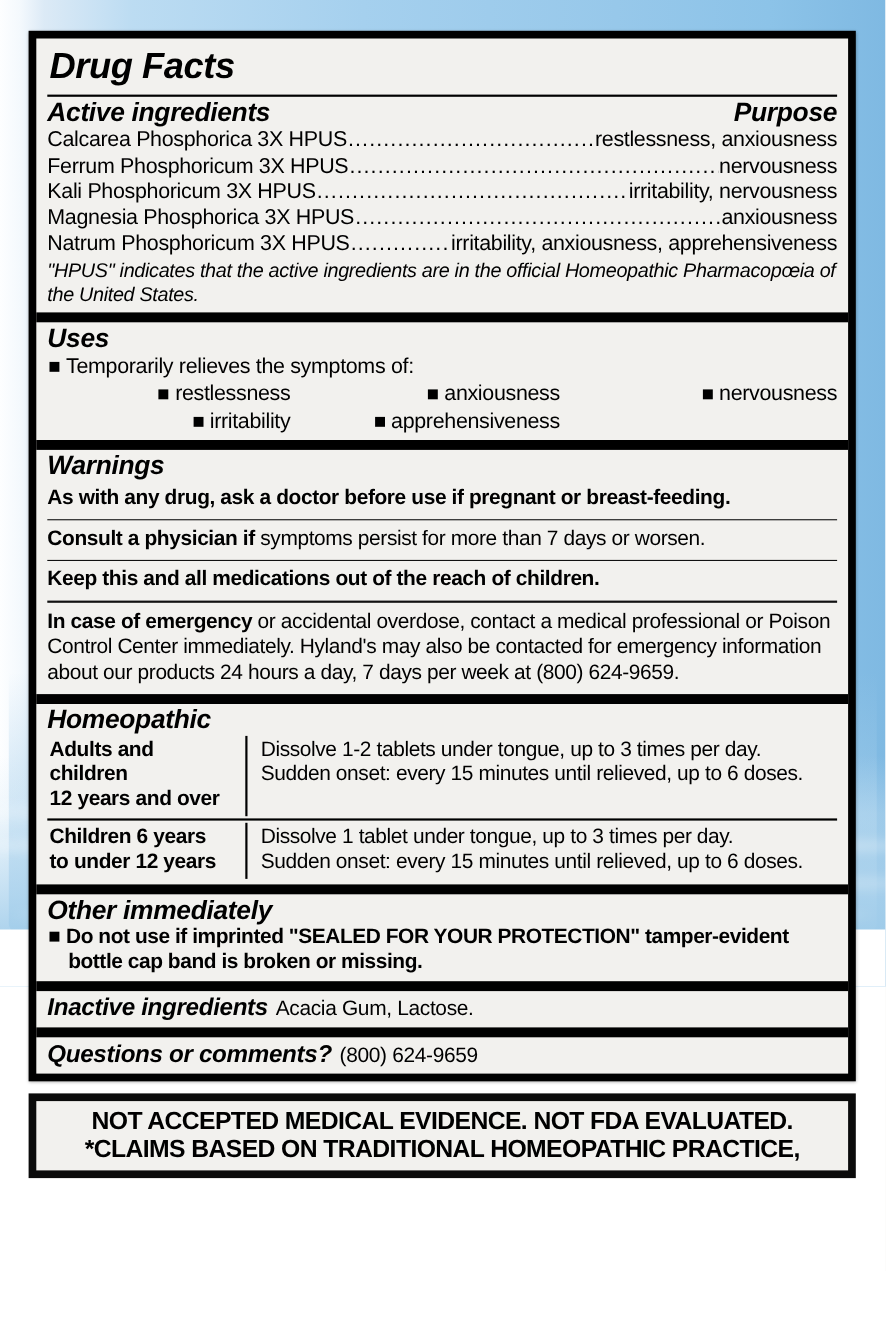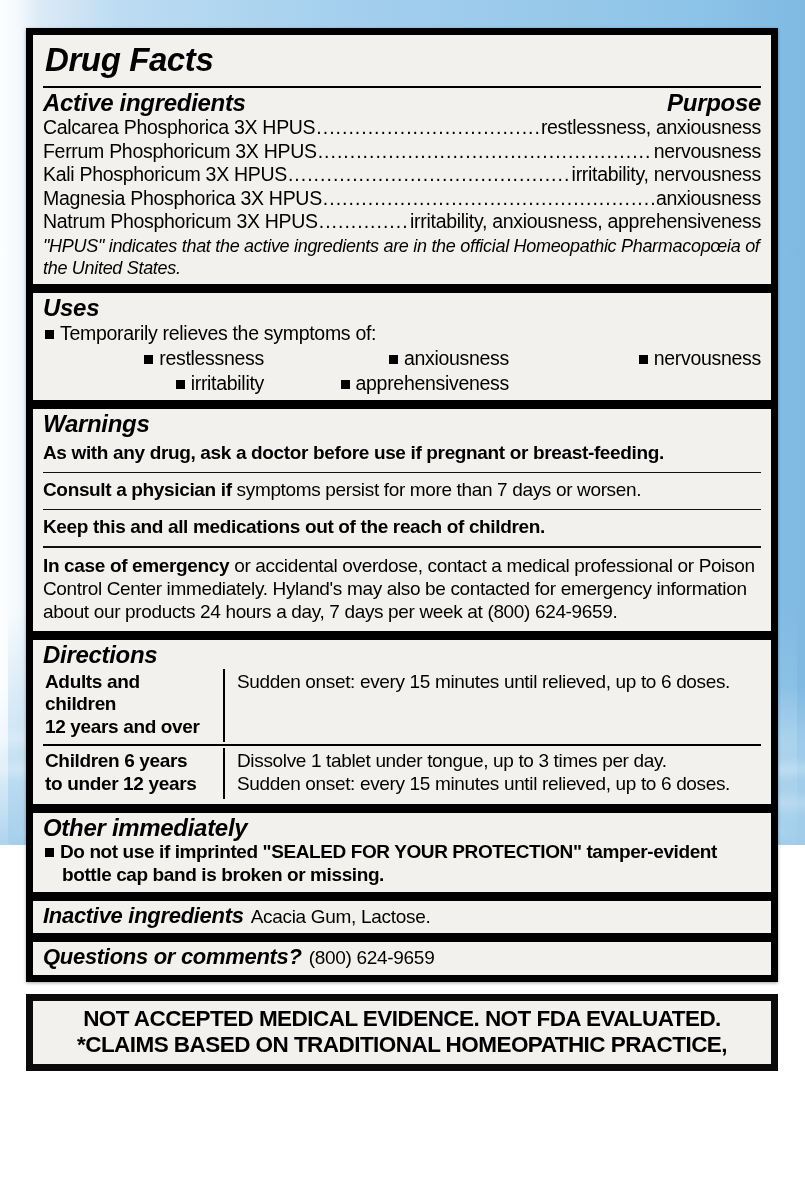--- a/index.html
+++ b/index.html
@@ -336,28 +336,29 @@
         <div class="warn-line"><span class="body-bold">Consult a physician if</span><span> symptoms persist for more than 7 days or worsen.</span></div>
         <div class="hair-rule"></div>
         <div class="warn-line body-bold">Keep this and all medications out of the reach of children.</div>
         <div class="hair-rule"></div>
         <div class="warn-para"><span class="body-bold">In case of emergency</span><span> or accidental overdose, contact a medical professional or Poison Control Center immediately. Hyland's may also be contacted for emergency information about our products 24 hours a day, 7 days per week at (800) 624-9659.</span></div>
       </div>
 
       <div class="thick-rule"></div>
 
       <div class="sect-pad">
-        <div class="hdr">Directions</div>
+        <div class="hdr">Homeopathic</div>
         <div class="dir-table">
           <div class="dir-row">
             <div class="dir-c1">
               <div>Adults and children</div>
               <div>12 years and over</div>
             </div>
             <div class="dir-c2">
+              <div>Dissolve 1-2 tablets under tongue, up to 3 times per day.</div>
               <div>Sudden onset: every 15 minutes until relieved, up to 6 doses.</div>
             </div>
           </div>
           <div class="dir-sep"></div>
           <div class="dir-row">
             <div class="dir-c1">
               <div>Children 6 years</div>
               <div>to under 12 years</div>
             </div>
             <div class="dir-c2">

